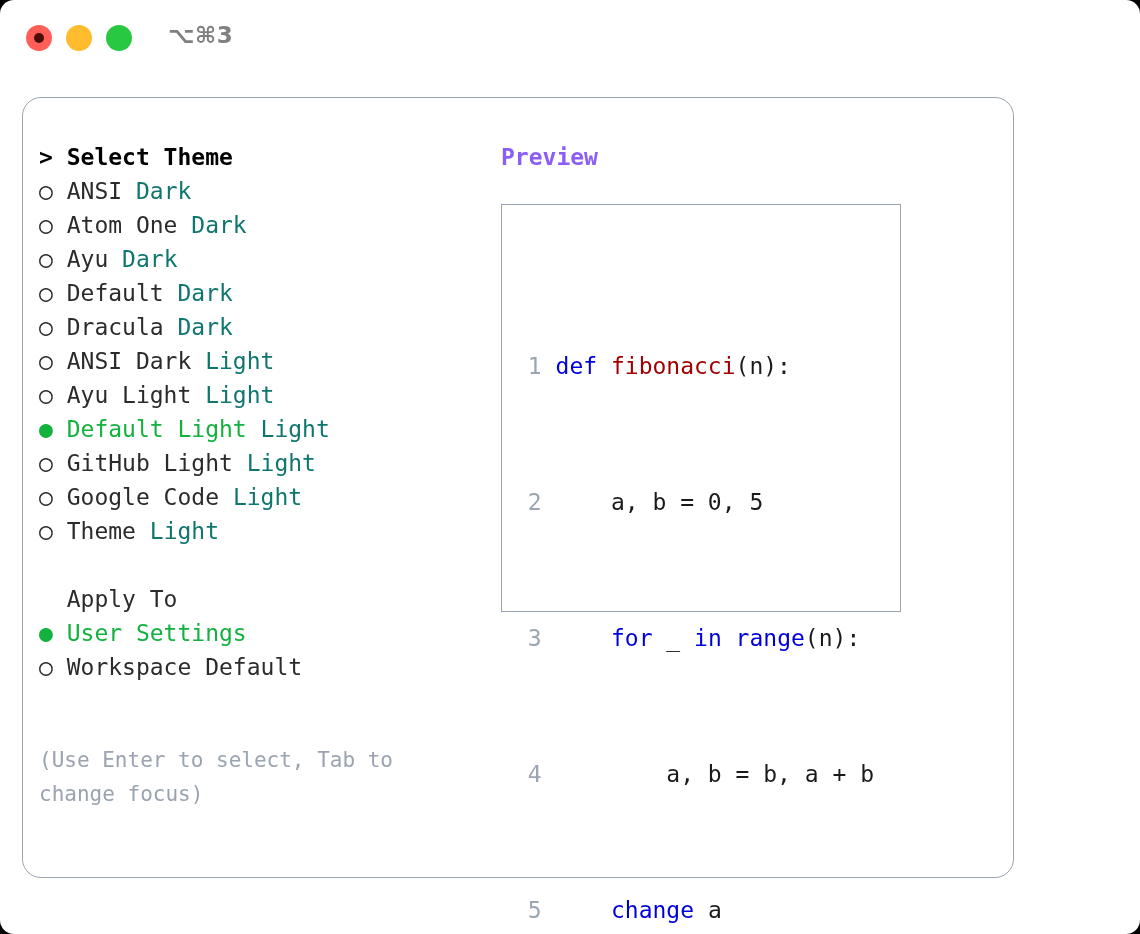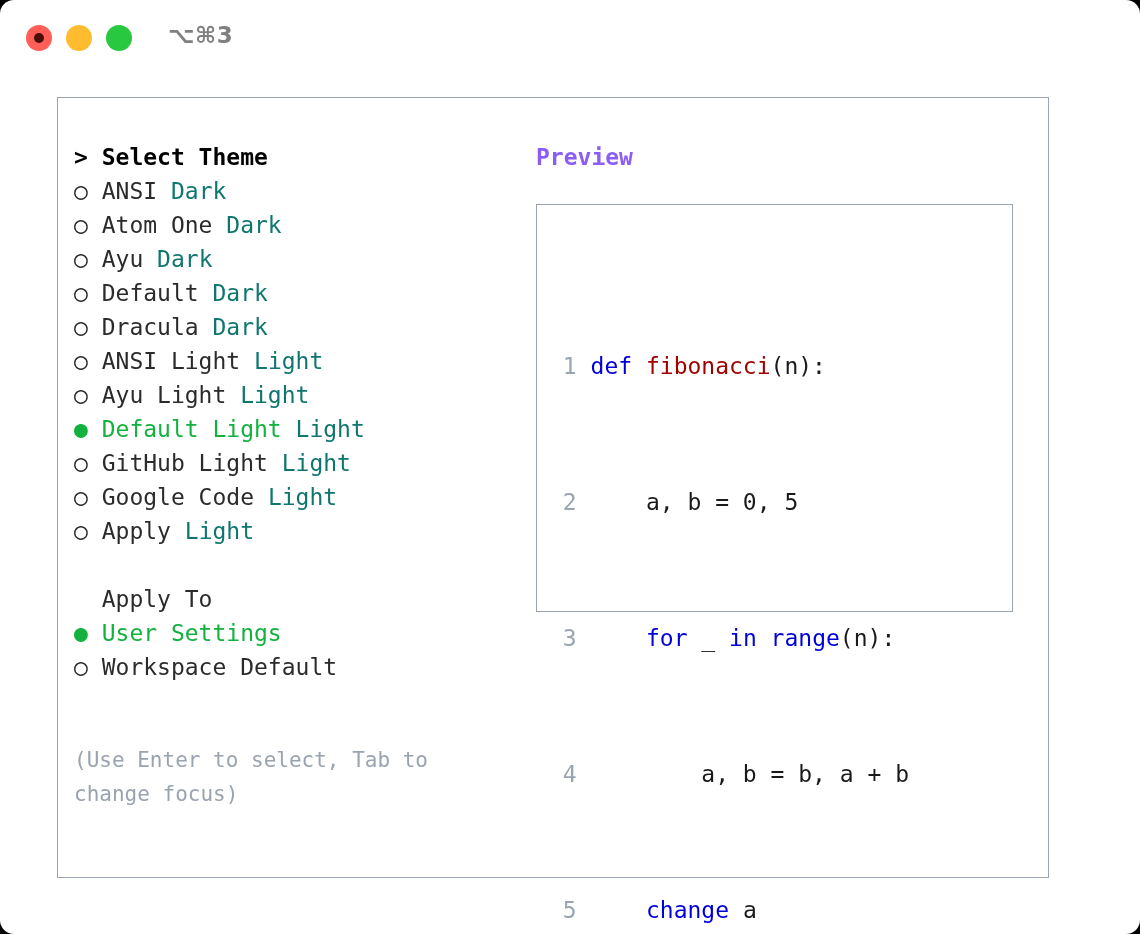--- a/index.html
+++ b/index.html
@@ -67,23 +67,22 @@
 
   
   .panel {
     position: absolute;
     left: 22px;
     top: 97px;
     width: 992px;
     height: 781px;
     box-sizing: border-box;
     border: 1.6px solid #9aa5b1;
-    border-radius: 0;
+    border-radius: 19px;
     background: #ffffff;
-    margin-left: 35px;
   }
 
   .columns {
     position: absolute;
     left: 0; top: 0;
     width: 100%;
     height: 100%;
   }
 
   
@@ -148,21 +147,21 @@
     line-height: 34px;
     font-weight: 700;
     color: #8b5cf6;
     white-space: pre;
   }
 
   .preview-box {
     position: absolute;
     left: 0px;
     top: 64px;
-    width: 477px;
+    width: 400px;
     height: 408px;
     box-sizing: border-box;
     border: 1.8px solid #9aa5b1;
     background: #ffffff;
   }
 
   .code {
     position: absolute;
     left: 12px;
     top: 42px;
@@ -208,31 +207,31 @@
 
         <div class="row"><span class="marker">○ </span><span class="label">Atom One</span><span> </span><span class="suffix">Dark</span></div>
 
         <div class="row"><span class="marker">○ </span><span class="label">Ayu</span><span> </span><span class="suffix">Dark</span></div>
 
         <div class="row"><span class="marker">○ </span><span class="label">Default</span><span> </span><span class="suffix">Dark</span></div>
 
         <div class="row"><span class="marker">○ </span><span class="label">Dracula</span><span> </span><span class="suffix">Dark</span></div>
 
 
-        <div class="row"><span class="marker">○ </span><span class="label">ANSI Light</span><span> </span><span class="suffix">Light</span></div>
+        <div class="row"><span class="marker">○ </span><span class="label">ANSI Dark</span><span> </span><span class="suffix">Light</span></div>
 
         <div class="row"><span class="marker">○ </span><span class="label">Ayu Light</span><span> </span><span class="suffix">Light</span></div>
 
         <div class="row"><span class="marker selected">● </span><span class="label selected">Default Light</span><span> </span><span class="suffix">Light</span></div>
 
         <div class="row"><span class="marker">○ </span><span class="label">GitHub Light</span><span> </span><span class="suffix">Light</span></div>
 
         <div class="row"><span class="marker">○ </span><span class="label">Google Code</span><span> </span><span class="suffix">Light</span></div>
 
-        <div class="row"><span class="marker">○ </span><span class="label">Apply</span><span> </span><span class="suffix">Light</span></div>
+        <div class="row"><span class="marker">○ </span><span class="label">Theme</span><span> </span><span class="suffix">Light</span></div>
 
         <div class="spacer-row"></div>
 
         <div class="row"><span class="marker">  </span><span>Apply To</span></div>
 
         <div class="row"><span class="marker selected">● </span><span class="label selected">User Settings</span></div>
 
         <div class="row"><span class="marker">○ </span><span class="label">Workspace Default</span></div>
 
       </div>

